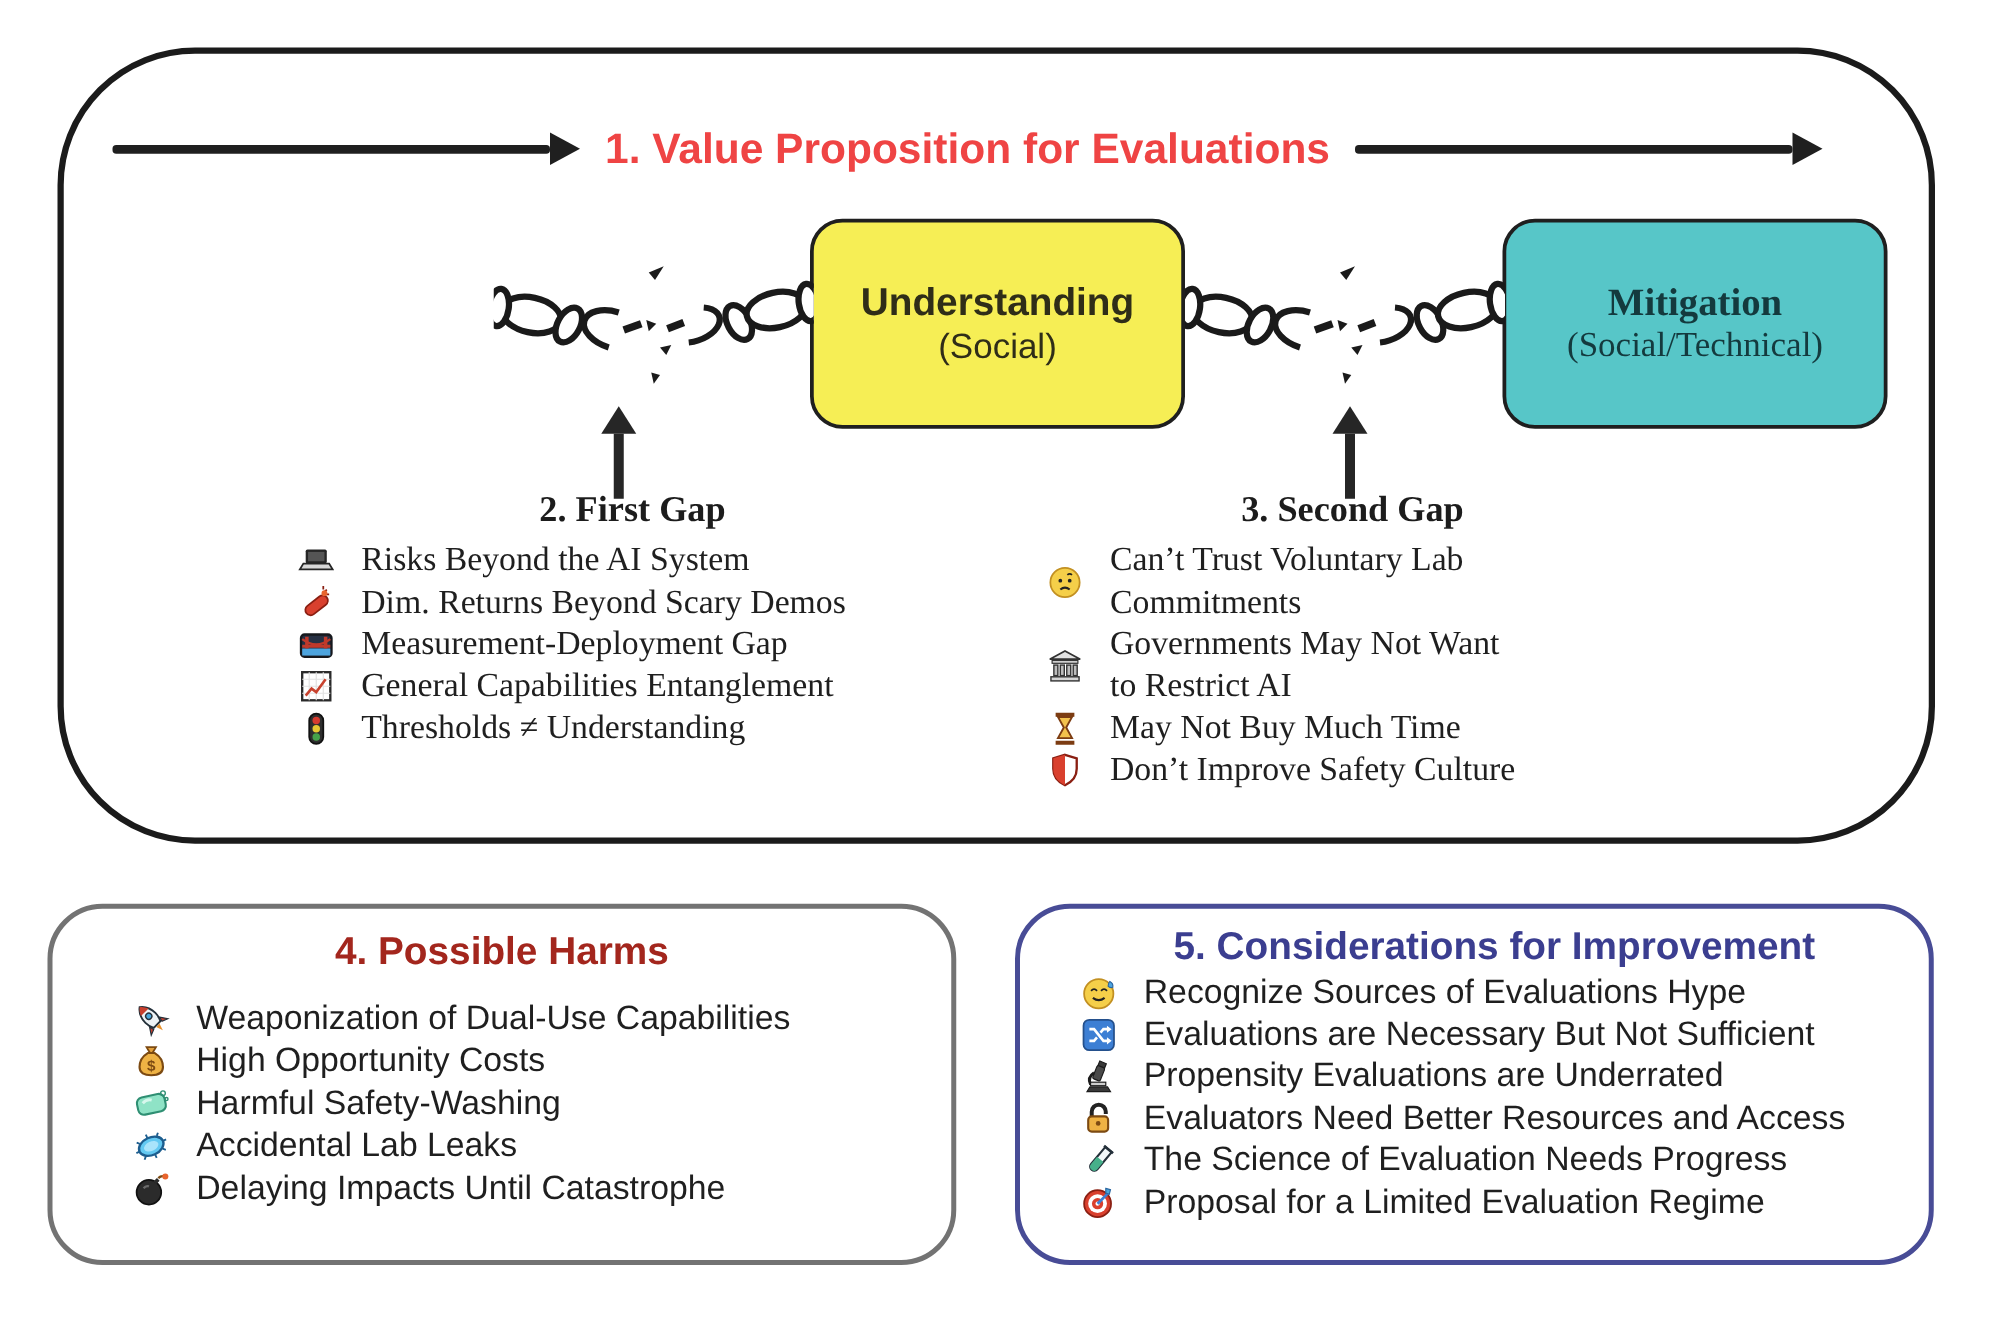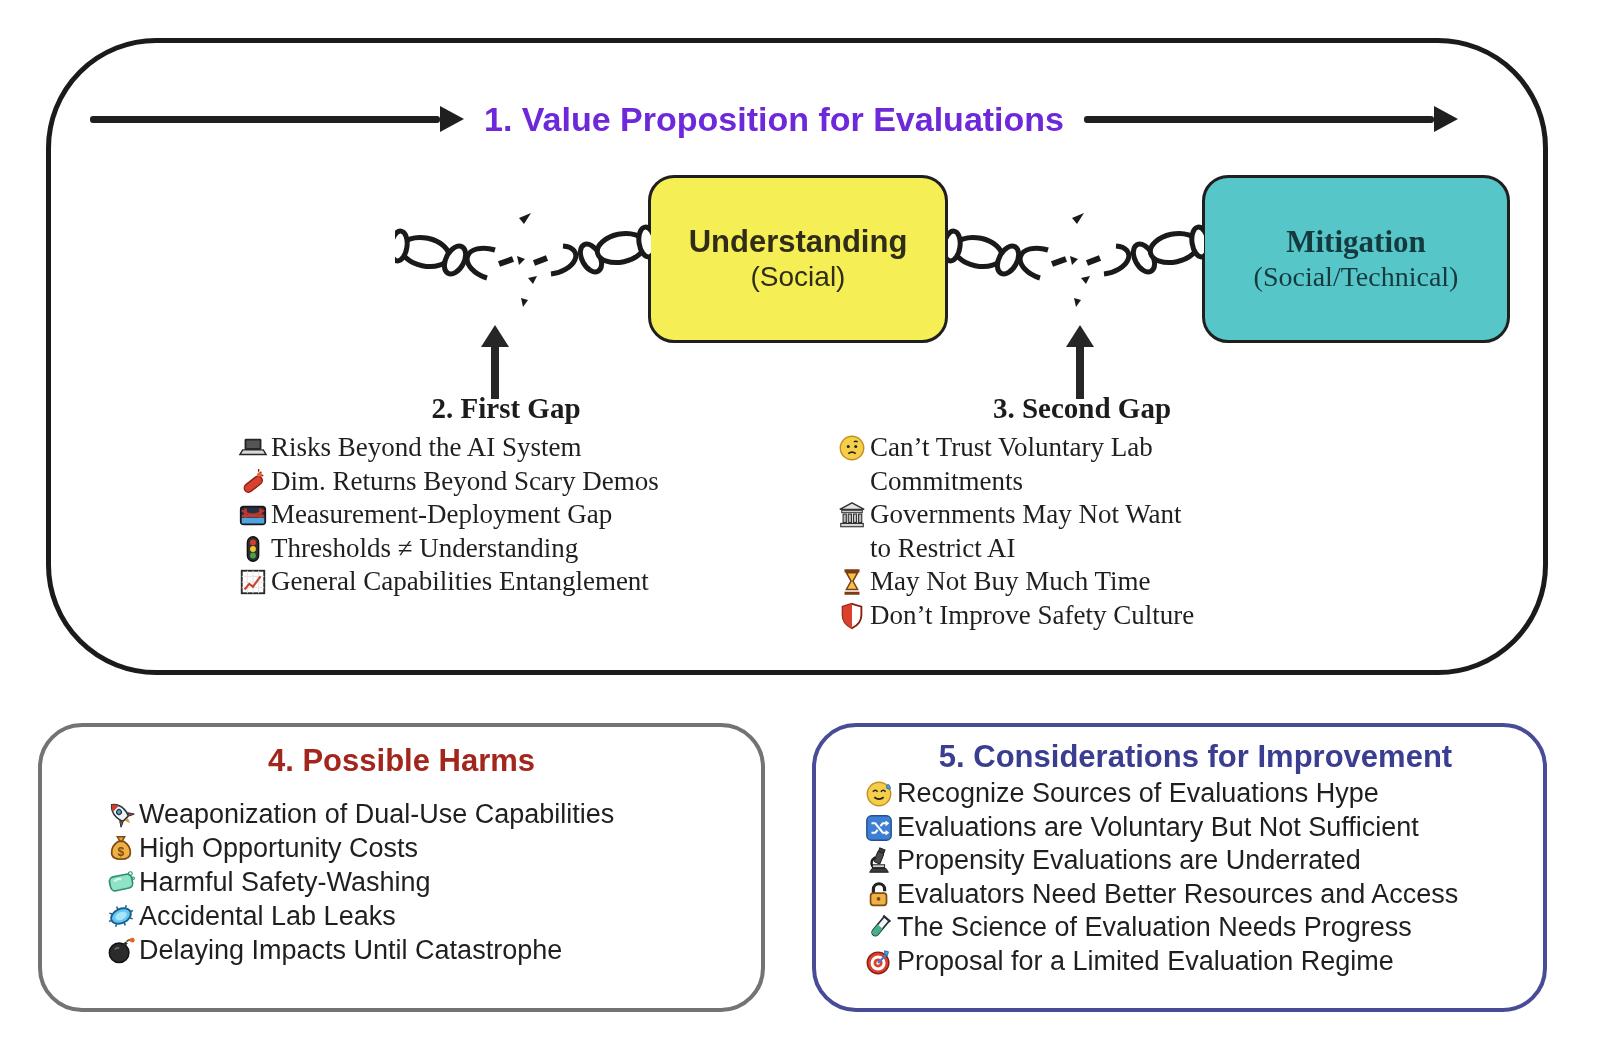--- a/index.html
+++ b/index.html
@@ -10,21 +10,21 @@
   .main-panel{position:absolute;left:46px;top:38px;width:1502px;height:637px;
               border:5px solid #1b1b1b;border-radius:110px;background:#fff;box-sizing:border-box;}
 
   
   .title-row{position:absolute;left:39px;top:52px;width:1368px;height:48px;
              display:flex;align-items:center;}
   .harrow{flex:1;display:flex;align-items:center;}
   .harrow .line{flex:1;height:7px;background:#1f1f1f;border-radius:3px;}
   .harrow .head{width:0;height:0;border-top:13px solid transparent;border-bottom:13px solid transparent;
                 border-left:24px solid #1f1f1f;}
-  .main-title{font-size:34px;font-weight:700;color:#6d28d9;margin:0 20px;white-space:nowrap;}
+  .main-title{font-size:34px;font-weight:700;color:#ef4444;margin:0 20px;white-space:nowrap;}
 
   
   .node-box{position:absolute;top:132px;height:168px;border:3.5px solid #1f1f1f;border-radius:26px;
             box-sizing:border-box;display:flex;flex-direction:column;align-items:center;justify-content:center;}
   .node-box .label{font-size:31px;font-weight:700;line-height:36px;}
   .node-box .sublabel{font-size:28px;line-height:34px;}
   .box-evaluations{left:39px;width:307px;color:#3a2547;}
   .box-understanding{left:597px;width:300px;color:#2f2d18;}
   .box-mitigation{left:1151px;width:308px;color:#143a3e;font-family:Liberation Serif, serif;}
 
@@ -38,21 +38,21 @@
   .up-arrow .head{width:0;height:0;border-left:14px solid transparent;border-right:14px solid transparent;
                   border-bottom:22px solid #262626;}
   .up-arrow .stem{width:8px;flex:1;background:#262626;}
   .ua1{left:429px;top:282px;} .ua2{left:1014px;top:282px;}
 
   
   .gap-block{position:absolute;top:348px;font-family:Liberation Serif, serif;}
   .gap1{left:165px;width:580px;} .gap2{left:786px;width:490px;}
   .gap-title{margin:0 0 6px 0;font-size:29px;font-weight:700;text-align:center;color:#1c1c1c;line-height:34px;}
   ul.icon-list{list-style:none;margin:0;padding:0;}
-  ul.icon-list li{display:flex;align-items:flex-start;gap:3px;line-height:33.5px;font-size:27px;color:#1f1f1f;}
+  ul.icon-list li{display:flex;align-items:center;gap:21px;line-height:33.5px;font-size:27px;color:#1f1f1f;}
   ul.icon-list .ic{flex:0 0 30px;width:30px;height:30px;margin-top:2px;}
   ul.icon-list .txt{white-space:pre-line;}
   .gap1 ul{padding-left:22px;}
 
   
   .bottom-panel{position:absolute;top:723px;height:289px;background:#fff;box-sizing:border-box;border-radius:44px;}
   .harms-panel{left:38px;width:727px;border:4px solid #737373;}
   .improvement-panel{left:812px;width:735px;border:4px solid #484c96;padding-left:32px;}
   .bottom-panel h2{text-align:center;font-size:31px;font-weight:700;line-height:40px;margin:0;}
   .harms-panel h2{color:#a3261d;margin-top:14px;}
@@ -176,37 +176,37 @@
                 <path d="M8 19V9M24 19V9" stroke="#c0392b" stroke-width="3"></path>
                 <path d="M4 11q12 9 24 0" stroke="#c0392b" stroke-width="2" fill="none"></path>
                 <path d="M4 17h24" stroke="#c0392b" stroke-width="2.5"></path>
               </svg>
           </span>
           <span class="txt">Measurement-Deployment Gap</span>
         </li>
         <li>
           <span class="ic">
             <svg viewBox="0 0 32 32">
+                <rect x="4" y="4" width="24" height="24" fill="#fff" stroke="#2a2a2a" stroke-width="2"></rect>
+                <path d="M10 4v24M16 4v24M22 4v24M4 10h24M4 16h24M4 22h24" stroke="#e2e2e2" stroke-width="1"></path>
+                <path d="M7 24l5-6 4 3 8-11" stroke="#c8422e" stroke-width="2.2" fill="none"></path>
+              </svg>
+          </span>
+          <span class="txt">General Capabilities Entanglement</span>
+        </li>
+        <li>
+          <span class="ic">
+            <svg viewBox="0 0 32 32">
                 <rect x="10" y="3" width="12" height="26" rx="6" fill="#2e2e2e" stroke="#111" stroke-width="1.5"></rect>
                 <circle cx="16" cy="9" r="3.2" fill="#d63b2f"></circle>
                 <circle cx="16" cy="16" r="3.2" fill="#e8c832"></circle>
                 <circle cx="16" cy="23" r="3.2" fill="#46a24a"></circle>
               </svg>
           </span>
           <span class="txt">Thresholds ≠ Understanding</span>
-        </li>
-        <li>
-          <span class="ic">
-            <svg viewBox="0 0 32 32">
-                <rect x="4" y="4" width="24" height="24" fill="#fff" stroke="#2a2a2a" stroke-width="2"></rect>
-                <path d="M10 4v24M16 4v24M22 4v24M4 10h24M4 16h24M4 22h24" stroke="#e2e2e2" stroke-width="1"></path>
-                <path d="M7 24l5-6 4 3 8-11" stroke="#c8422e" stroke-width="2.2" fill="none"></path>
-              </svg>
-          </span>
-          <span class="txt">General Capabilities Entanglement</span>
         </li>
       </ul>
     </div>
 
     <div class="gap-block gap2">
       <h3 class="gap-title">3. Second Gap</h3>
       <ul class="icon-list">
         <li>
           <span class="ic">
             <svg viewBox="0 0 32 32">
@@ -341,21 +341,21 @@
         <span class="txt">Recognize Sources of Evaluations Hype</span>
       </li>
       <li>
         <span class="ic">
           <svg viewBox="0 0 32 32">
               <rect x="3" y="3" width="26" height="26" rx="5" fill="#3d7fd4" stroke="#24508c" stroke-width="1.5"></rect>
               <path d="M8 11h4l8 10h4M8 21h4l2.5-3M17.5 14l2.5-3h4" stroke="#fff" stroke-width="2.2" fill="none"></path>
               <path d="M23 8l4 3-4 3zM23 18l4 3-4 3z" fill="#fff"></path>
             </svg>
         </span>
-        <span class="txt">Evaluations are Voluntary But Not Sufficient</span>
+        <span class="txt">Evaluations are Necessary But Not Sufficient</span>
       </li>
       <li>
         <span class="ic">
           <svg viewBox="0 0 32 32">
               <g transform="rotate(22 15 12)">
                 <rect x="13" y="2" width="6" height="5" fill="#3a3a3a" stroke="#1c1c1c"></rect>
                 <rect x="12.5" y="6" width="7" height="12" rx="1.5" fill="#4a4a4a" stroke="#1c1c1c"></rect>
               </g>
               <path d="M9 22q-3-6 3-10" fill="none" stroke="#1c1c1c" stroke-width="2.5"></path>
               <rect x="9" y="20" width="13" height="3" fill="#cfcfcf" stroke="#1c1c1c"></rect>

